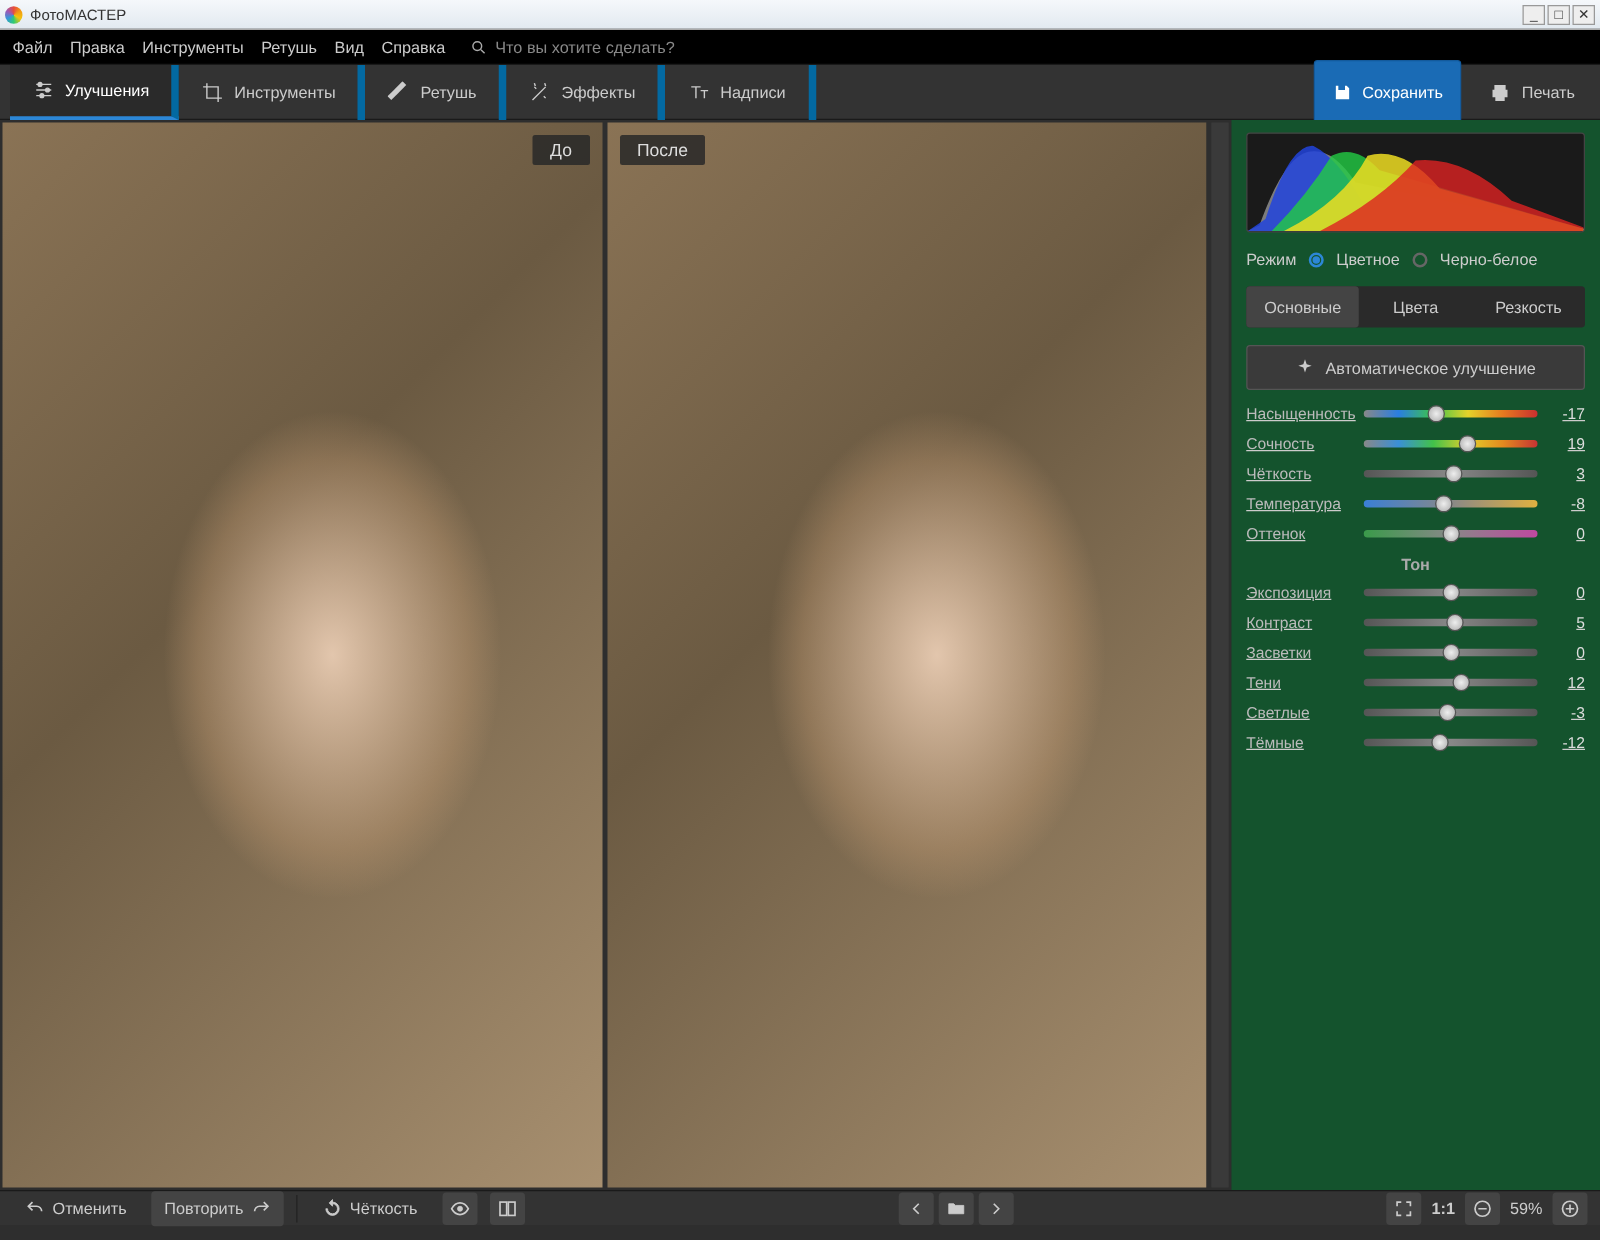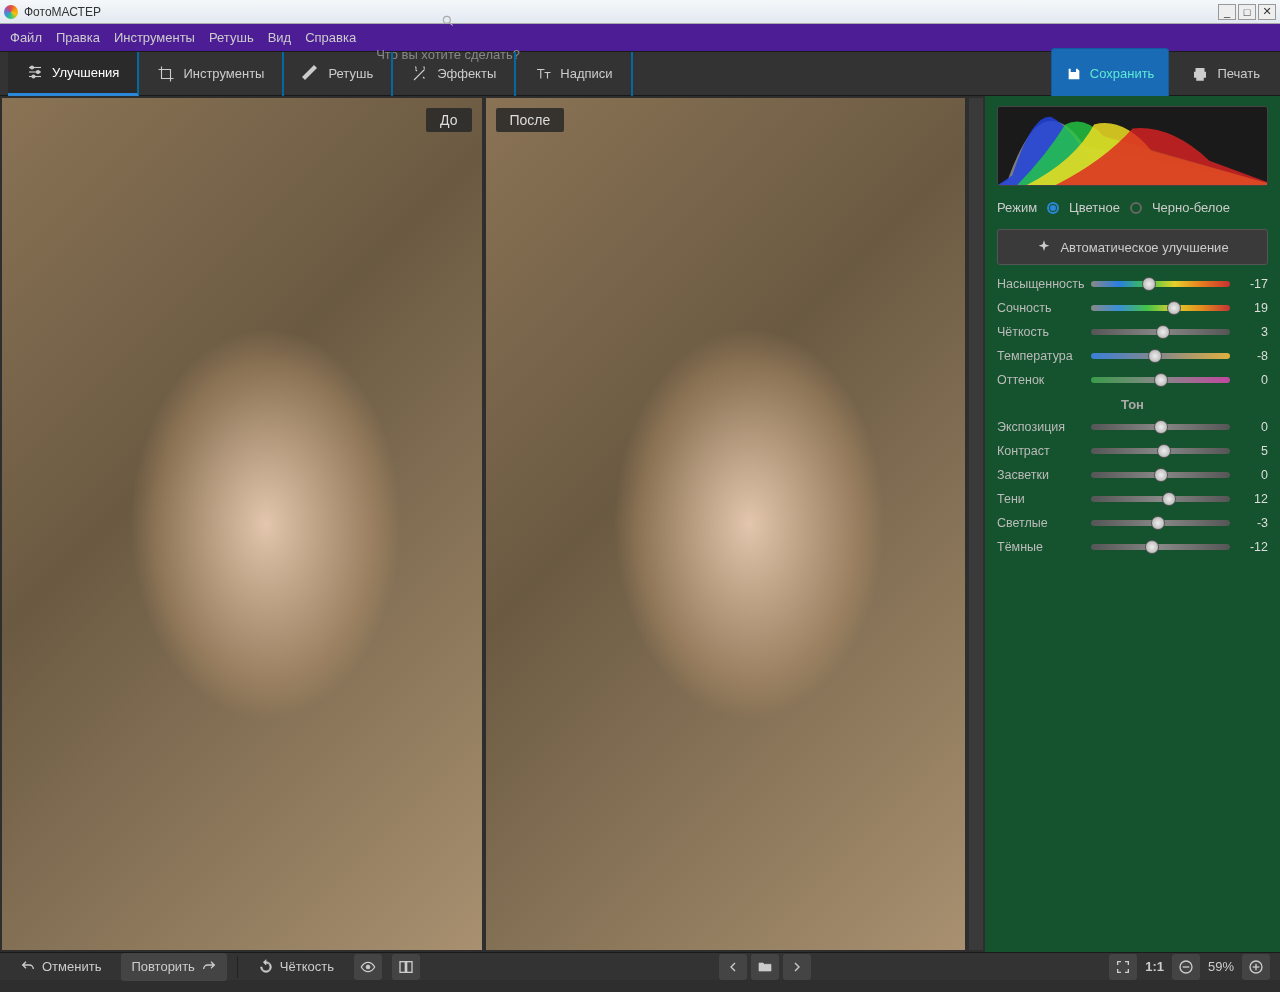--- a/index.html
+++ b/index.html
@@ -5,32 +5,32 @@
 * { margin: 0; padding: 0; box-sizing: border-box; font-family: Arial, sans-serif; }
 body { background: #2e2e2e; width: 1280px; height: 992px; overflow: hidden; color: #ccc; font-size: 13px; user-select: none; }
 
 
 .titlebar { height: 24px; background: linear-gradient(#f5f8fb,#e2e9f0); display: flex; align-items: center; padding: 0 4px; color: #333; font-size: 12px; border-bottom: 1px solid #aaa; }
 .titlebar .logo { width: 14px; height: 14px; border-radius: 50%; background: conic-gradient(#e74c3c,#f39c12,#f1c40f,#2ecc71,#3498db,#9b59b6,#e74c3c); margin-right: 6px; }
 .titlebar .winbtns { margin-left: auto; display: flex; gap: 2px; }
 .titlebar .winbtn { width: 18px; height: 16px; border: 1px solid #999; background: #eee; font-size: 11px; display: flex; align-items: center; justify-content: center; cursor: pointer; color:#333;}
 
 
-.menubar { height: 28px; background: #4c1d95; display: flex; align-items: center; padding: 0 10px; gap: 14px; color: #ccc; font-size: 13px; border-bottom: 1px solid #1a1a1a;}
+.menubar { height: 28px; background: #000000; display: flex; align-items: center; padding: 0 10px; gap: 14px; color: #ccc; font-size: 13px; border-bottom: 1px solid #1a1a1a;}
 .menubar .item { cursor: pointer; }
-.menubar .search { display: flex; align-items: center; gap: 19px; margin-left: 6px; color: #888; flex-direction: column;}
+.menubar .search { display: flex; align-items: center; gap: 6px; margin-left: 6px; color: #888;}
 .menubar .search svg { width: 14px; height: 14px; fill:#aaa;}
 
 
 .toolbar { height: 44px; background: #333; display: flex; align-items: center; padding: 0 8px; border-bottom: 1px solid #1a1a1a; }
-.toolbar .tab { height: 44px; display: flex; align-items: center; gap: 8px; padding: 0 18px; cursor: pointer; color: #ccc; border-right: 2px solid #0369a1;}
+.toolbar .tab { height: 44px; display: flex; align-items: center; gap: 8px; padding: 0 18px; cursor: pointer; color: #ccc; border-right: 6px solid #0369a1;}
 .toolbar .tab.active { background: #2a2a2a; border-bottom: 3px solid #2c87d6; color: #fff;}
 .toolbar .tab svg { width: 18px; height: 18px; fill: none; stroke: #ccc; stroke-width: 1.5;}
 .toolbar .right { margin-left: auto; display: flex; gap: 10px; align-items: center;}
-.toolbar .btn-primary { background: #1a6bb5; border: 1px solid #135a9c; padding: 17px 14px; border-radius: 3px; display: flex; align-items: center; gap: 8px; color: #5eead4; cursor: pointer; font-size:13px;}
+.toolbar .btn-primary { background: #1a6bb5; border: 1px solid #135a9c; padding: 17px 14px; border-radius: 3px; display: flex; align-items: center; gap: 8px; color: #ffffff; cursor: pointer; font-size:13px;}
 .toolbar .btn-secondary { padding: 7px 12px; display: flex; align-items: center; gap: 8px; cursor: pointer;}
 
 
 .main { display: flex; height: calc(992px - 24px - 28px - 44px - 40px); }
 .canvas-area { flex: 1; background: #2e2e2e; padding: 2px; display: flex; gap: 4px; position:relative;}
 .canvas-half { flex: 1; background: linear-gradient(135deg,#8a7355 0%,#6b5a42 40%,#a89070 100%); position: relative; overflow:hidden;}
 .canvas-half::after{content:"";position:absolute;inset:0;background:radial-gradient(ellipse 180px 260px at 55% 50%,rgba(245,215,190,0.85),rgba(200,160,120,0.35) 60%,transparent 75%);}
 .canvas-label { position: absolute; top: 10px; right: 10px; background: rgba(40,40,40,0.85); color: #ddd; padding: 4px 14px; border-radius: 2px; z-index:2; font-size:14px;}
 .canvas-half.after .canvas-label{right:auto;left:10px;}
 .vscroll{width:14px;background:#3a3a3a;}
@@ -40,21 +40,21 @@
 .histogram { height: 80px; background: #1a1a1a; border: 1px solid #444; border-radius: 3px; position: relative; overflow: hidden; margin-bottom: 14px;}
 .histogram svg { width: 100%; height: 100%; }
 .mode-row { display: flex; align-items: center; gap: 10px; margin-bottom: 14px; font-size:13px;}
 .radio { width: 12px; height: 12px; border-radius: 50%; border: 2px solid #666; display:inline-flex;align-items:center;justify-content:center;}
 .radio.checked { border-color: #2c87d6;}
 .radio.checked::after{content:"";width:6px;height:6px;background:#2c87d6;border-radius:50%;}
 .subtabs { display: flex; background: #2a2a2a; border-radius: 3px; margin-bottom: 14px;}
 .subtab { flex: 1; text-align: center; padding: 9px 0; cursor: pointer; font-size:13px;}
 .subtab.active { background: #444; border-radius: 3px;}
 .auto-btn { width: 100%; background: #3a3a3a; border: 1px solid #555; border-radius: 3px; padding: 9px; display: flex; align-items: center; justify-content: center; gap: 8px; cursor: pointer; margin-bottom: 12px;}
-.slider-row { display: flex; align-items: center; gap: 8px; margin-bottom: 10px; font-size:12.5px;}
+.slider-row { display: flex; align-items: center; gap: 8px; margin-bottom: 10px; font-size:12.5px;text-decoration:underline;}
 .slider-row .label { width: 86px; color:#bbb;}
 .slider-row .track { flex: 1; height: 6px; border-radius: 3px; position: relative;}
 .slider-row .handle { position: absolute; width: 14px; height: 14px; background: radial-gradient(#eee,#aaa); border-radius: 50%; top: -4px; transform: translateX(-50%); border:1px solid #555; cursor:pointer;}
 .slider-row .val { width: 30px; text-align: right; color:#ddd;}
 .section-head { text-align: center; color: #aaa; margin: 8px 0; font-size:13px;font-weight:bold;}
 
 
 .bottombar { height: 28px; background: #333; display: flex; align-items: center; padding: 0 10px; gap: 10px; border-top:1px solid #1a1a1a;}
 .bottombar .btn { display: flex; align-items: center; gap: 6px; padding: 6px 10px; cursor: pointer; border-radius:3px;}
 .bottombar .btn.box{background:#444;}
@@ -169,20 +169,25 @@
     </div>
 
     <div class="mode-row">
       <span>Режим</span>
       <span class="radio checked"></span>
       <span>Цветное</span>
       <span class="radio"></span>
       <span>Черно-белое</span>
     </div>
 
+    <div class="subtabs">
+      <div class="subtab active">Основные</div>
+      <div class="subtab">Цвета</div>
+      <div class="subtab">Резкость</div>
+    </div>
 
     <div class="auto-btn">
       <svg width="16" height="16" viewBox="0 0 24 24" fill="#ccc">
           <path d="M12 2l2 6 6 2-6 2-2 6-2-6-6-2 6-2z"></path>
         </svg>
       <span>Автоматическое улучшение</span>
     </div>
 
     <div id="sliders-color">
         <div class="slider-row">

